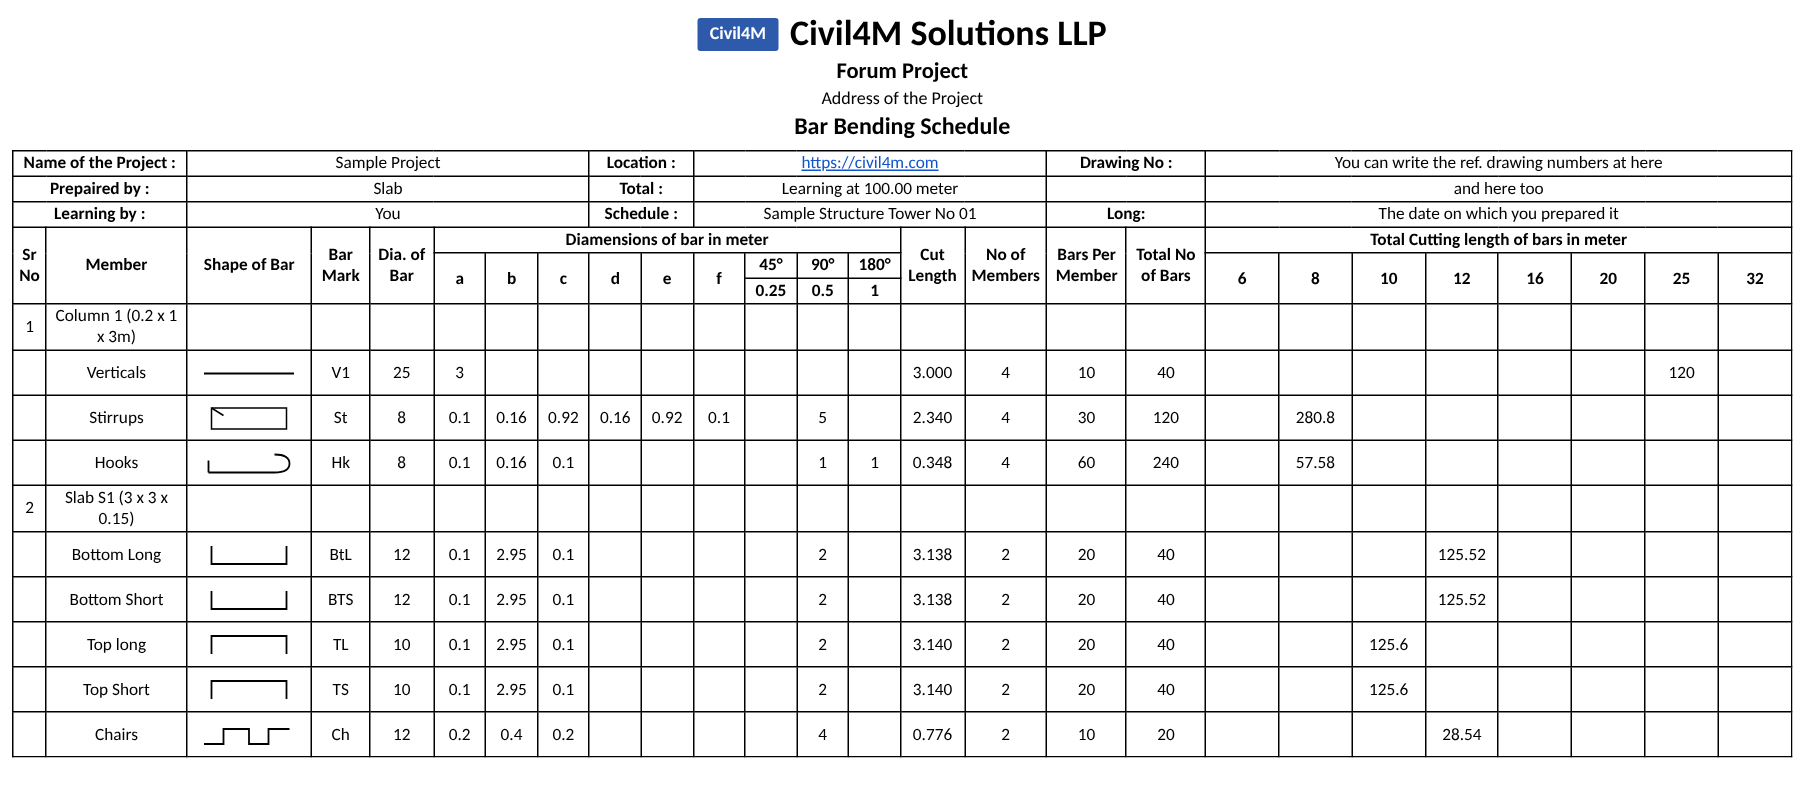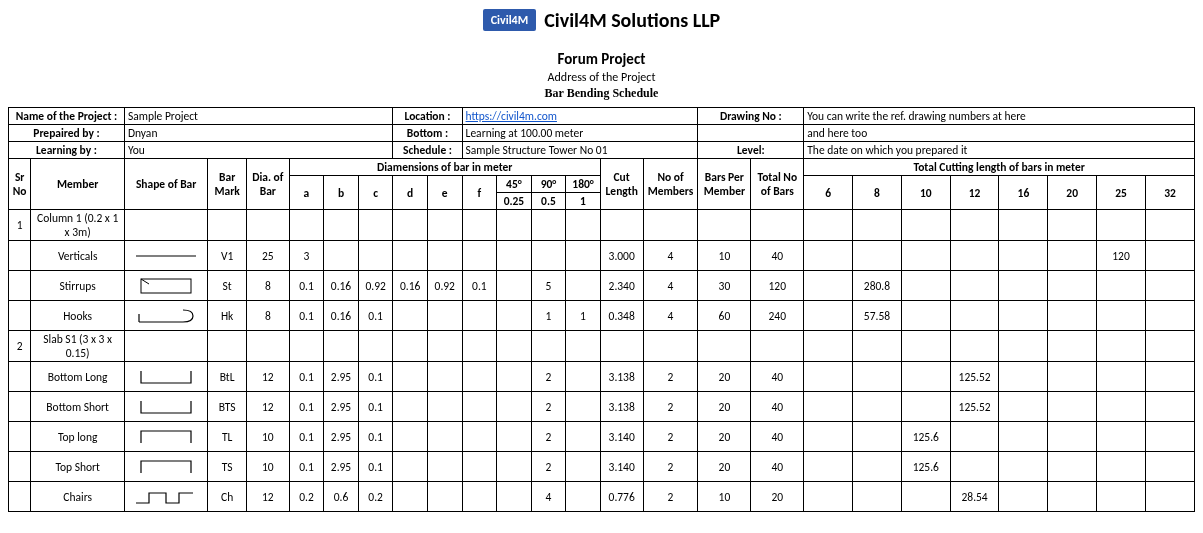--- a/index.html
+++ b/index.html
@@ -19,40 +19,40 @@
     gap: 8px;
   }
   .logo {
     background: #2e5aac;
     color: #fff;
     font-weight: bold;
     font-size: 12px;
     padding: 4px 8px;
     border-radius: 2px;
   }
-  .h1 { font-weight: bold; font-size: 20px; }
-  .h2 { font-weight: bold; font-size: 15px; margin-top:18px;}
+  .h1 { font-weight: bold; font-size: 24px; }
+  .h2 { font-weight: bold; font-size: 15px; margin-top:2px;}
   .h3 { font-weight: normal; font-size: 12px; margin-top:2px;}
-  .h4 { font-weight: bold; font-size: 12px; margin-top:2px;font-family:Liberation Serif, serif;}
+  .h4 { font-weight: bold; font-size: 16px; margin-top:2px;}
   table.outer {
     border-collapse: collapse;
     width: 100%;
     table-layout: fixed;
   }
   table.outer td, table.outer th {
     border: 1px solid #000;
     padding: 1px 3px;
     font-size: 11.5px;
     vertical-align: middle;
   }
   .lbl { font-weight: bold; text-align: center; }
   .link { color: #1155cc; text-decoration: underline; }
   th { text-align: center; font-weight: bold; }
   .center { text-align: center; }
-  .left { text-align: left; margin-left: 16px; }
+  .left { text-align: center; margin-left: 16px; }
   .shape-cell { text-align:center; }
   svg { display:block; margin: 0 auto; }
   td.data { text-align:center; }
   col.c-sr { width: 22px; }
   col.c-member { width: 92px; }
   col.c-shape { width: 82px; }
   col.c-mark { width: 38px; }
   col.c-dia { width: 42px; }
   col.c-dim { width: 34px; }
   col.c-ang { width: 34px; }
@@ -109,32 +109,32 @@
       <tr>
     <td colspan="2" class="lbl">Name of the Project :</td>
     <td colspan="6" class="left">Sample Project</td>
     <td colspan="2" class="lbl">Location :</td>
     <td colspan="6" class="left link">https://civil4m.com</td>
     <td colspan="2" class="lbl">Drawing No :</td>
     <td colspan="8" class="left">You can write the ref. drawing numbers at here</td>
   </tr>
   <tr>
     <td colspan="2" class="lbl">Prepaired by :</td>
-    <td colspan="6" class="left">Dnyan</td>
-    <td colspan="2" class="lbl">Bottom :</td>
+    <td colspan="6" class="left">Slab</td>
+    <td colspan="2" class="lbl">Total :</td>
     <td colspan="6" class="left">Learning at 100.00 meter</td>
     <td colspan="2" class="lbl"></td>
     <td colspan="8" class="left">and here too</td>
   </tr>
   <tr>
     <td colspan="2" class="lbl">Learning by :</td>
     <td colspan="6" class="left">You</td>
     <td colspan="2" class="lbl">Schedule :</td>
     <td colspan="6" class="left">Sample Structure Tower No 01</td>
-    <td colspan="2" class="lbl">Level:</td>
+    <td colspan="2" class="lbl">Long:</td>
     <td colspan="8" class="left">The date on which you prepared it</td>
   </tr>
 
   <tr>
     <th rowspan="3">Sr No</th>
     <th rowspan="3">Member</th>
     <th rowspan="3">Shape of Bar</th>
     <th rowspan="3">Bar Mark</th>
     <th rowspan="3">Dia. of Bar</th>
     <th colspan="9">Diamensions of bar in meter</th>
@@ -457,21 +457,21 @@
         <td class="data"></td>
         <td class="data center">Chairs</td>
         <td class="shape-cell">
           <svg width="70" height="24" viewBox="0 0 70 24">
             <path d="M5 18 H18 V8 H35 V18 H48 V8 H62" fill="none" stroke="#000" stroke-width="1.2"></path>
           </svg>
         </td>
         <td class="data">Ch</td>
         <td class="data">12</td>
         <td class="data">0.2</td>
-        <td class="data">0.6</td>
+        <td class="data">0.4</td>
         <td class="data">0.2</td>
         <td class="data"></td>
         <td class="data"></td>
         <td class="data"></td>
         <td class="data"></td>
         <td class="data">4</td>
         <td class="data"></td>
         <td class="data">0.776</td>
         <td class="data">2</td>
         <td class="data">10</td>

